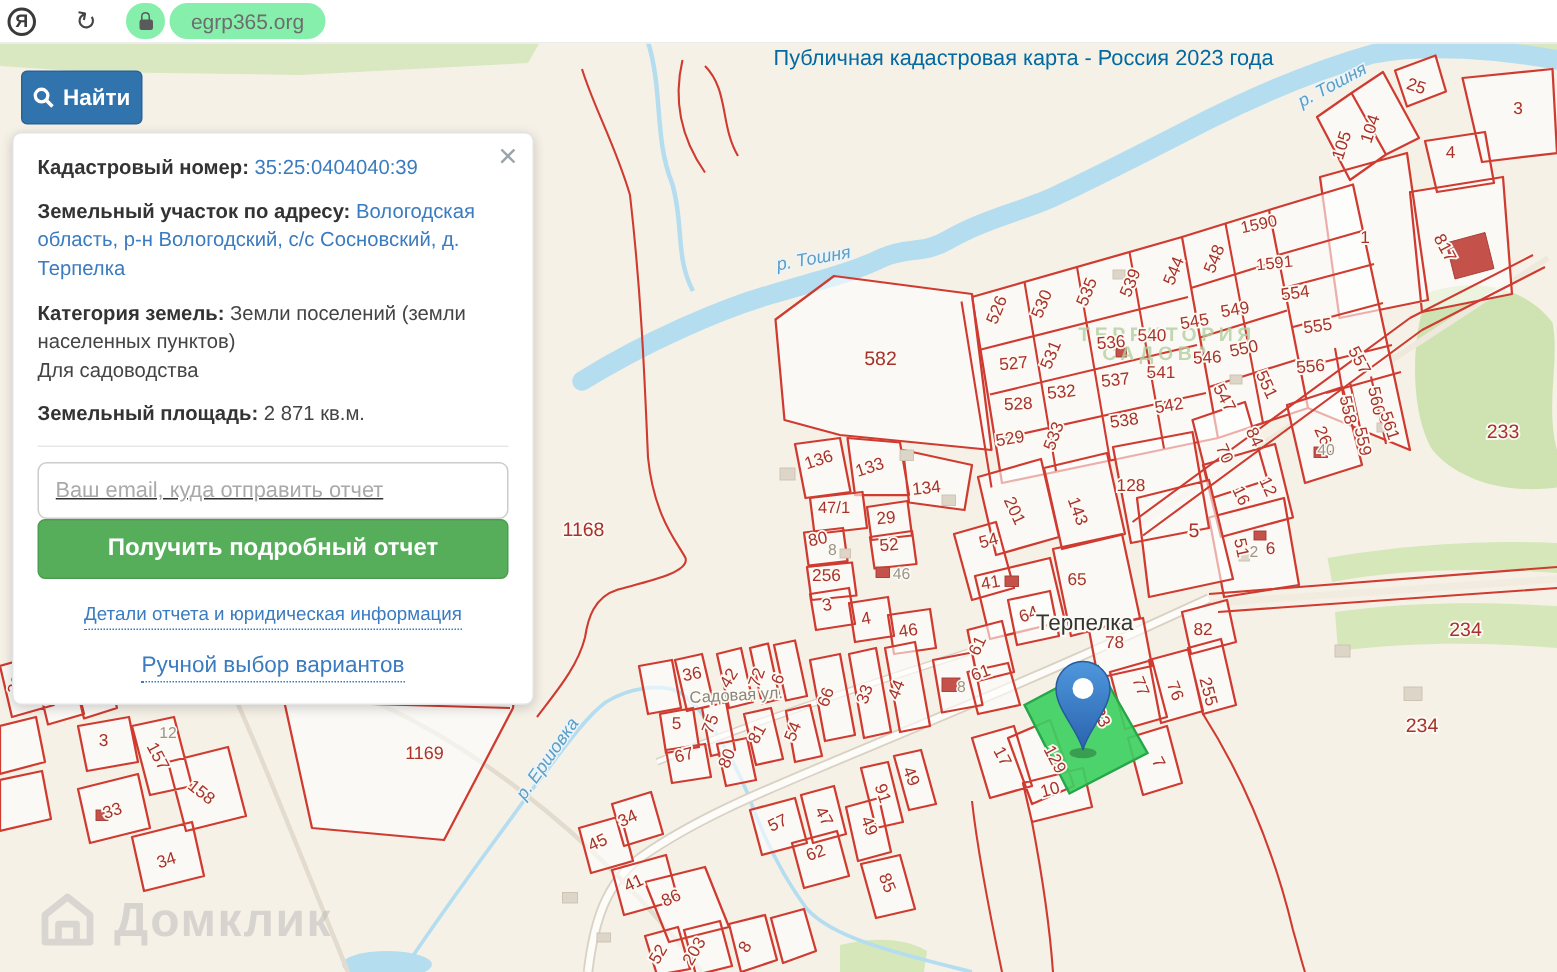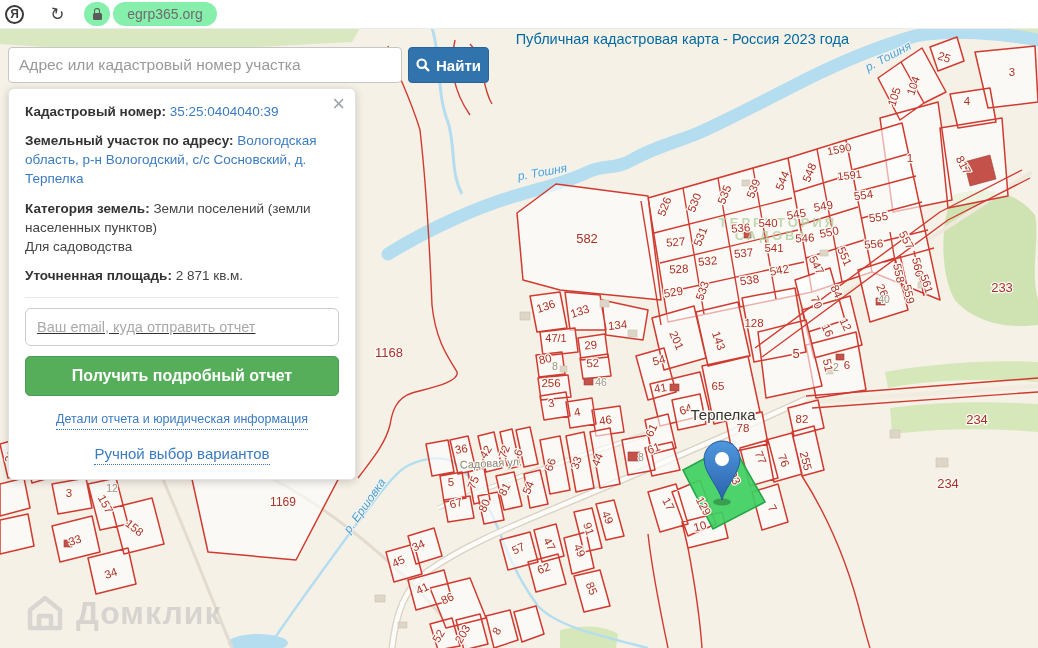--- a/index.html
+++ b/index.html
@@ -31,21 +31,21 @@
          box-shadow:0 2px 8px rgba(0,0,0,.18);z-index:6;padding:13px 16px 14px 16px;box-sizing:border-box;
          font-size:13.5px;color:#444;line-height:1.42;}
   .panel .row{margin-bottom:10px;}
   .panel b{color:#333;}
   .panel a{color:#3b7bbf;cursor:pointer;}
   .panel-close{position:absolute;right:10px;top:4px;font-size:22px;color:#9aa4ab;cursor:pointer;line-height:1;}
   .panel hr{border:none;border-top:1px solid #e8e8e8;margin:12px 0 10px 0;}
   .email-input{width:100%;height:38px;border:1px solid #ccc;border-radius:6px;padding:0 11px;font-size:14.5px;
         color:#333;box-sizing:border-box;font-family:"Liberation Sans",sans-serif;outline:none;text-decoration:underline;}
   .email-input::placeholder{color:#a9a9a9;}
-  .report-btn{margin-top:10px;width:100%;height:40px;background:#56ae5a;border:1px solid #4b9e50;border-radius:5px;
+  .report-btn{width:100%;height:40px;background:#56ae5a;border:1px solid #4b9e50;border-radius:5px;
         color:#fff;font-size:16px;font-weight:bold;cursor:pointer;font-family:"Liberation Sans",sans-serif;}
   .panel .links{text-align:center;margin-top:13px;}
   .panel .links a{display:inline-block;font-size:12.5px;text-decoration:none;border-bottom:1px dotted #3b7bbf;}
   .panel .links .l2{margin-top:13px;font-size:15px;}
   
   svg.map{position:absolute;left:0;top:0;z-index:1;}
   .lbl-parcel{fill:#a8322c;font-size:11.5px;stroke:#fdfaf4;stroke-width:2.5px;paint-order:stroke;font-family:"Liberation Sans",sans-serif;}
   .lbl-house{fill:#9b948a;font-size:10.5px;stroke:#fdfaf4;stroke-width:2px;paint-order:stroke;font-family:"Liberation Sans",sans-serif;}
   .lbl-place{fill:#333;font-size:15px;stroke:#fdfaf4;stroke-width:3px;paint-order:stroke;font-family:"Liberation Sans",sans-serif;}
   .lbl-street{fill:#8a867c;font-size:11px;stroke:#fdfaf4;stroke-width:2.5px;paint-order:stroke;font-family:"Liberation Sans",sans-serif;}
@@ -345,21 +345,20 @@
     <div class="ya-circle">Я</div>
     <div class="refresh">↻</div>
     <div class="pill lock">
         <span class="lock-glyph"></span>
       </div>
     <div class="pill url">egrp365.org</div>
     <div class="page-title">Публичная кадастровая карта - Россия 2023 года</div>
   </div>
 
   <div class="searchbar">
-    <input class="search-input" type="text" placeholder="Адрес или кадастровый номер участка" style="">
     <button class="search-btn">
       <svg width="14" height="14" viewBox="0 0 14 14">
         <circle cx="5.7" cy="5.7" r="4.2" stroke="#fff" stroke-width="2.2" fill="none"></circle>
         <line x1="9.2" y1="9.2" x2="13" y2="13" stroke="#fff" stroke-width="2.4"></line>
       </svg>
       <span>Найти</span>
     </button>
   </div>
 
   <div class="panel">
@@ -371,21 +370,21 @@
     <div class="row">
       <b>Земельный участок по адресу:</b>
       <a>Вологодская область, р-н Вологодский, с/с Сосновский, д. Терпелка</a>
     </div>
     <div class="row">
       <b>Категория земель:</b>
       <span>Земли поселений (земли населенных пунктов)</span>
       <div>Для садоводства</div>
     </div>
     <div class="row">
-      <b>Уточненная площадь:</b>
+      <b>Земельный площадь:</b>
       <span>2 871 кв.м.</span>
     </div>
     <hr>
     <input class="email-input" type="text" placeholder="Ваш email, куда отправить отчет" style="">
     <button class="report-btn">Получить подробный отчет</button>
     <div class="links">
       <a>Детали отчета и юридическая информация</a><br>
       <a class="l2">Ручной выбор вариантов</a>
     </div>
   </div>

